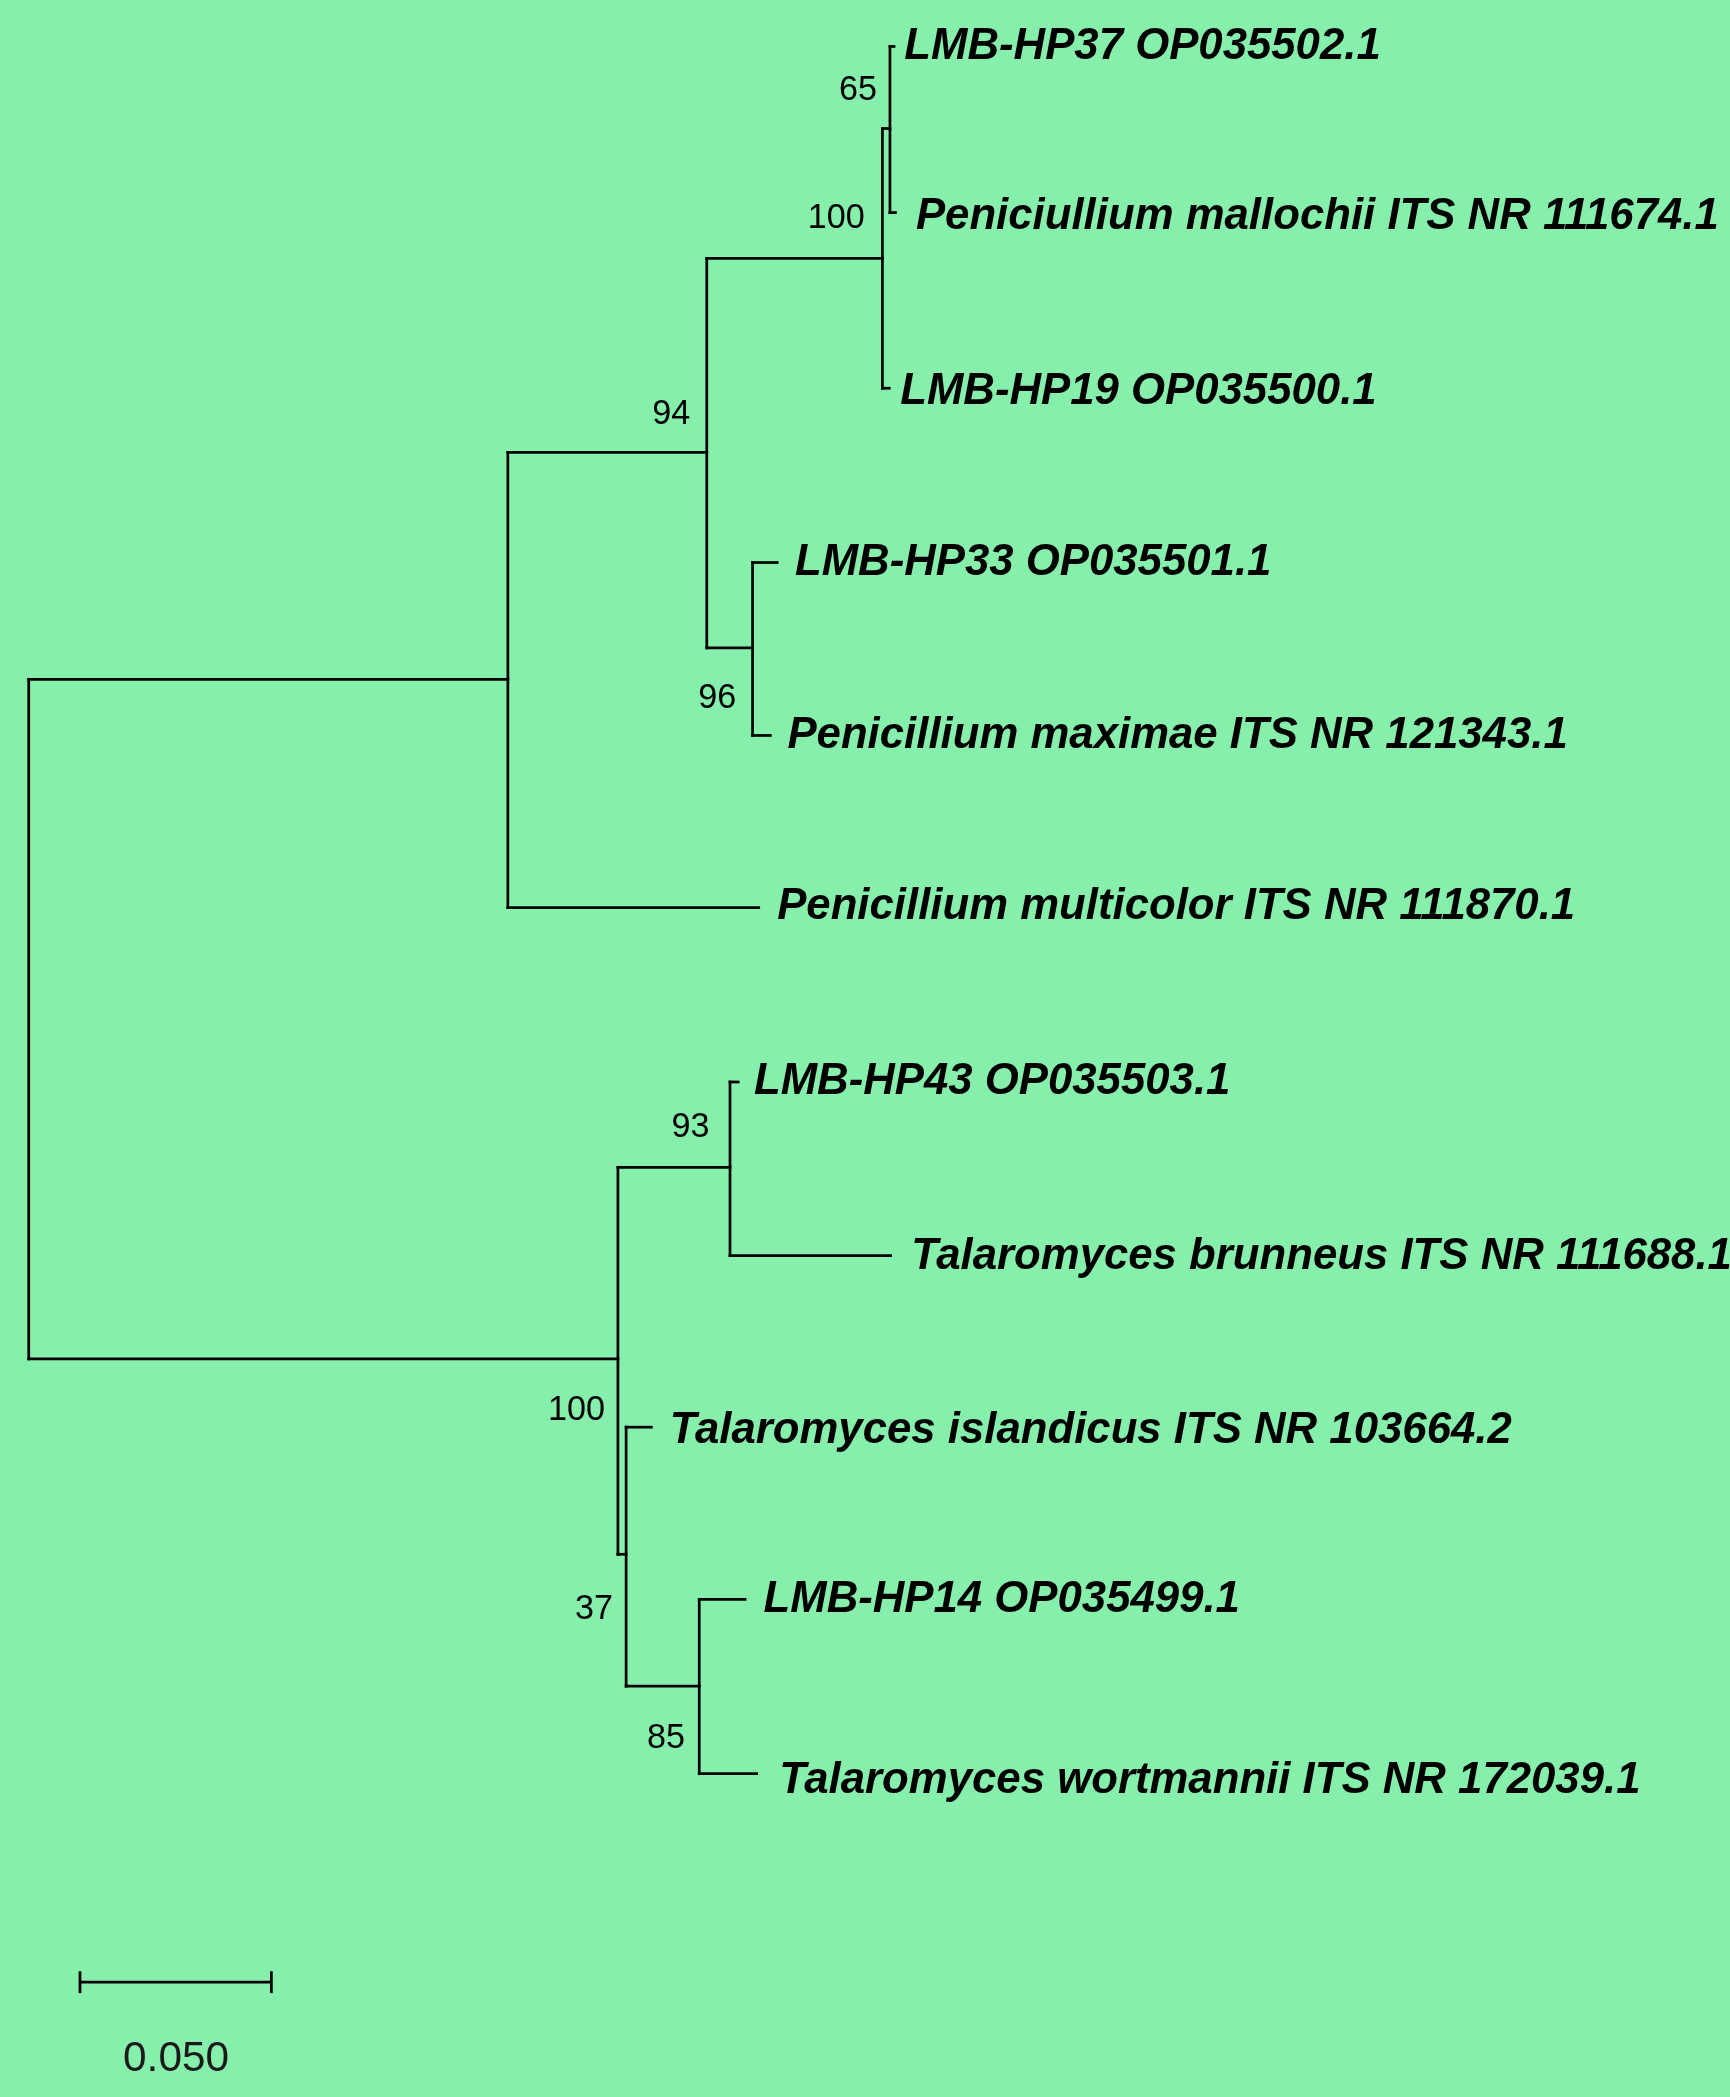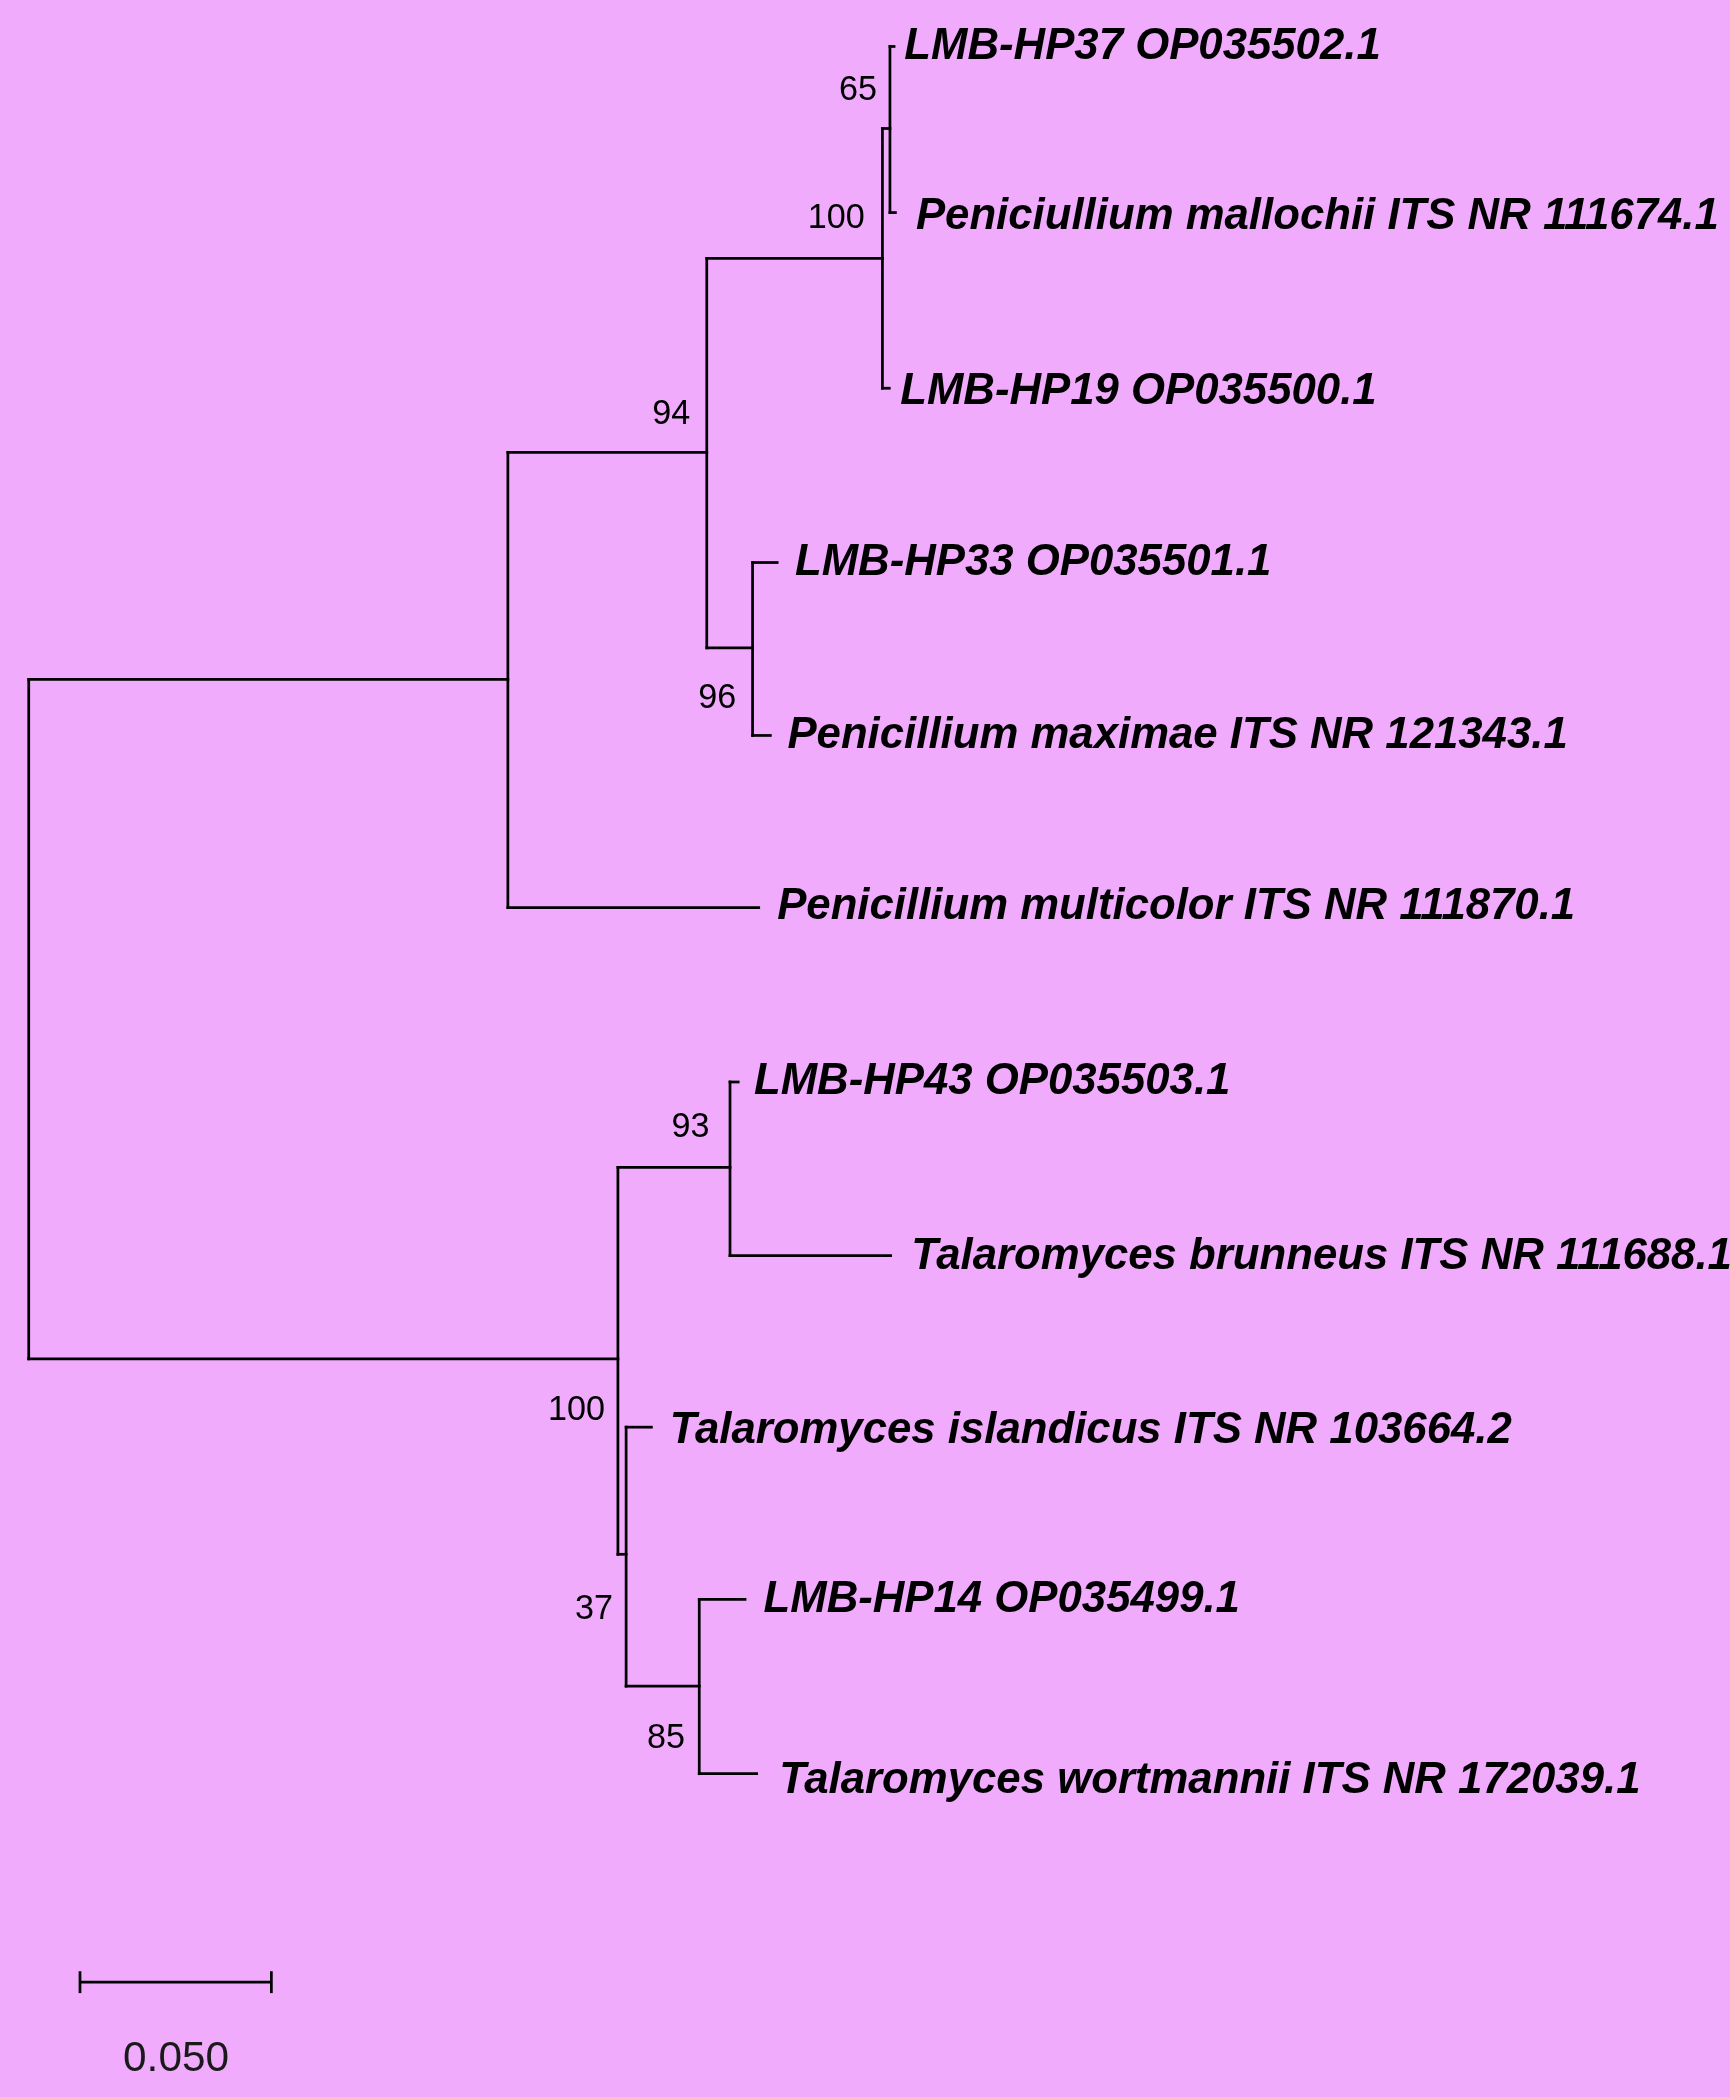--- a/index.html
+++ b/index.html
@@ -1,20 +1,20 @@
 <!DOCTYPE html>
 <html style="font-size:11px"><head>
 <meta charset="utf-8">
 <style>
   html, body { margin: 0; padding: 0; background: #ffffff; }
   .stage {
     position: relative;
     width: 1730px;
     height: 2097px;
-    background: #f0abfc;
+    background: #86efac;
     overflow: hidden;
     font-family: "Liberation Sans", sans-serif;
   }
   svg text { user-select: none; }
   .taxon-label   { font-family: "Liberation Sans", sans-serif; font-weight: 700; font-style: italic; fill: #000000; }
   .bootstrap-label { font-family: "Liberation Sans", sans-serif; font-weight: 400; fill: #000000; }
   .scale-label   { font-family: "Liberation Sans", sans-serif; font-weight: 400; fill: #1a1a1a; }
 </style>
 </head>
 <body>

